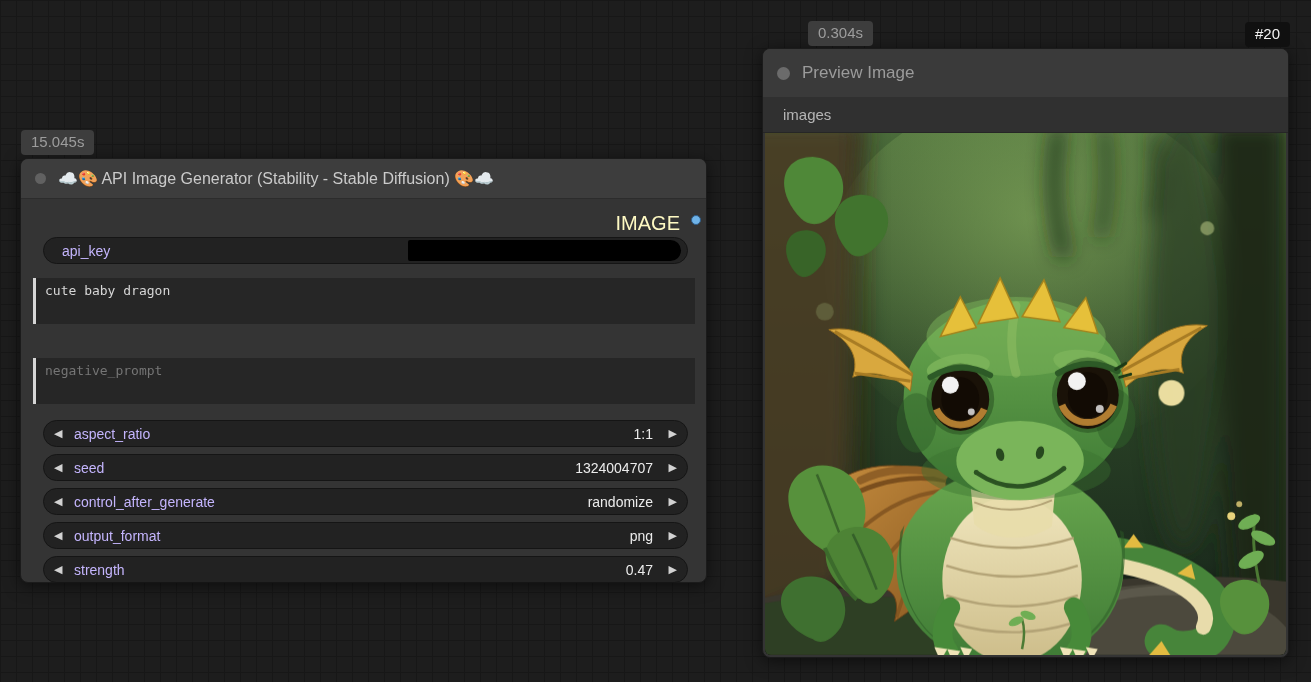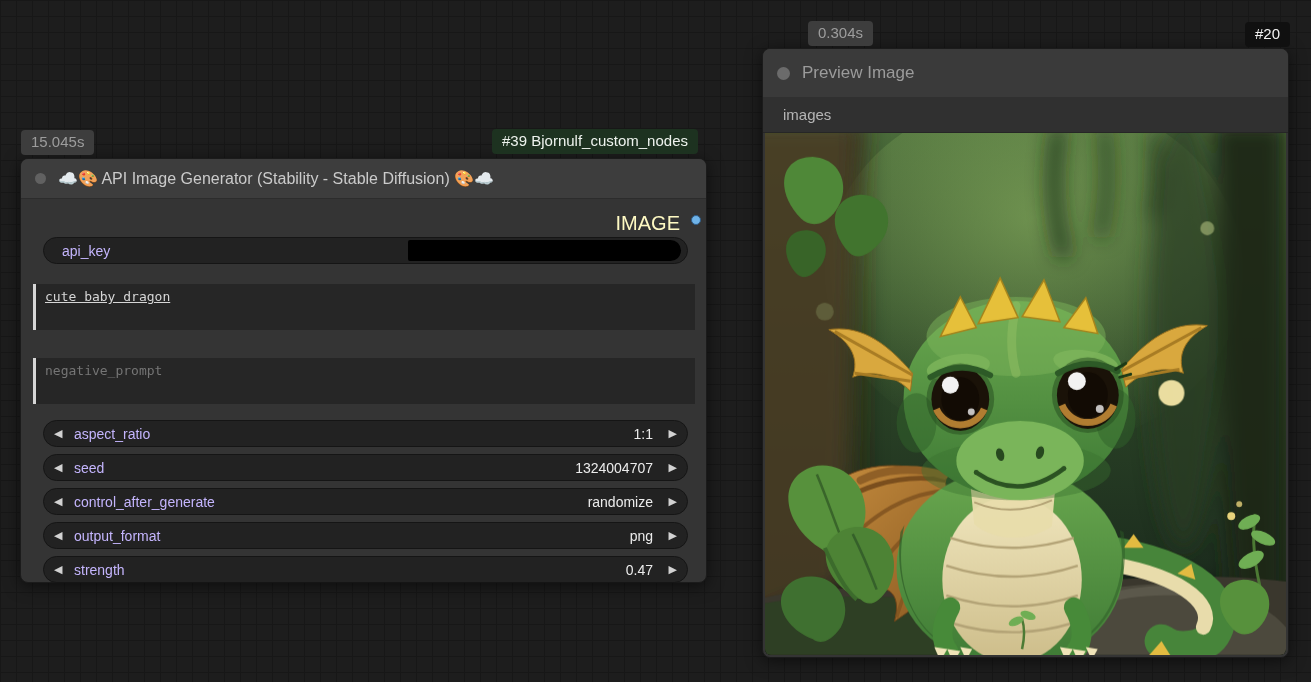--- a/index.html
+++ b/index.html
@@ -69,36 +69,35 @@
 <div class="canvas">
 
   <svg class="links-layer">
     <path d="M697,219 C748,219 722,113 773,113" stroke="#5b9bd5" stroke-width="3" fill="none"></path>
     <circle cx="736" cy="164" r="5.5" fill="#5b9bd5" stroke="#23425f" stroke-width="1.5"></circle>
   </svg>
 
   <div class="node" style="left:20px;top:158px;width:687px;height:425px;">
 
     <div class="badge time" style="left:0;top:-29px;">15.045s</div>
-    <div class="badge green" style="right:8px;top:-30px;">#39 Bjornulf_custom_nodes</div>
 
     <div class="node-title">
       <span class="collapse-dot"></span>
       <span>☁️🎨 API Image Generator (Stability - Stable Diffusion) 🎨☁️</span>
     </div>
 
     <span class="out-label">IMAGE</span>
     <span class="slot-dot" style="left:670px;top:56px;"></span>
 
     <div class="pill" style="top:78px;">
       <span class="label" style="margin-left:8px;">api_key</span>
       <span class="redact"></span>
     </div>
 
-    <div class="ta" style="top:125px;text-decoration:underline;">cute baby dragon</div>
+    <div class="ta" style="top:119px;">cute baby dragon</div>
 
     <div class="ta placeholder" style="top:199px;">negative_prompt</div>
 
     <div class="pill" style="top:261px;">
       <span class="arrow">◀</span>
       <span class="label">aspect_ratio</span>
       <span class="value">1:1</span>
       <span class="arrow right">▶</span>
     </div>
     <div class="pill" style="top:295px;">

